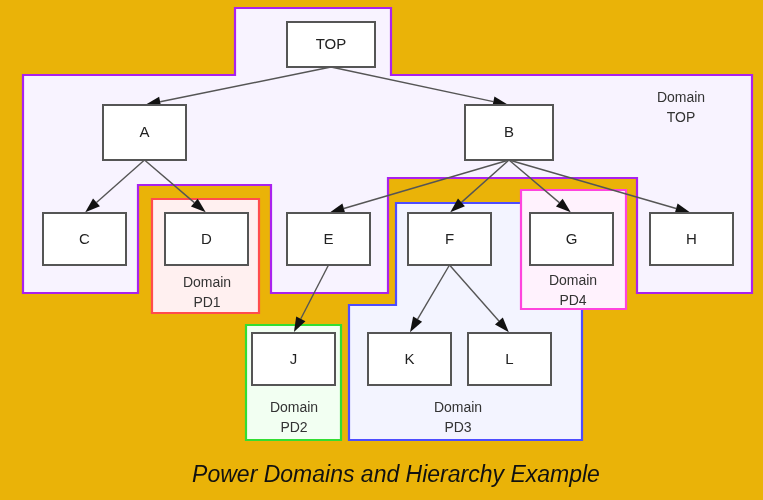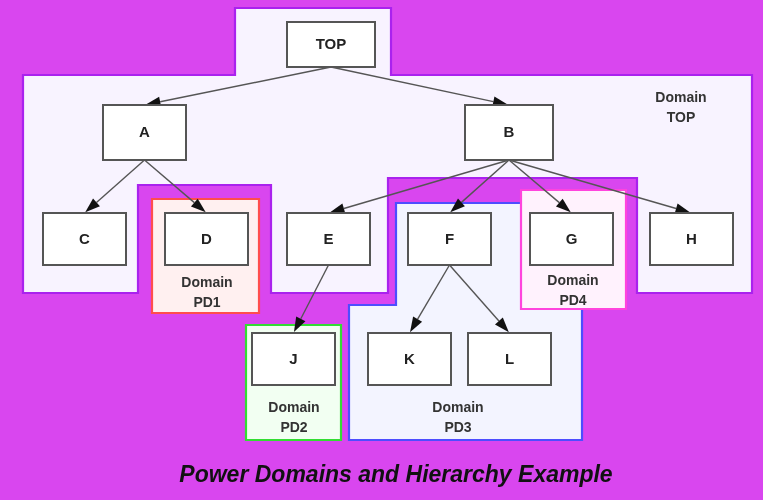--- a/index.html
+++ b/index.html
@@ -1,18 +1,18 @@
 <!DOCTYPE html>
 <html><head>
 <meta charset="utf-8">
 <style>
   html,body{margin:0;padding:0;background:#ffffff;}
   body{width:763px;height:500px;overflow:hidden;
        font-family:"Liberation Sans","DejaVu Sans",sans-serif;}
-  #stage{position:relative;width:763px;height:500px;background:#d946ef;font-weight:bold;}
+  #stage{position:relative;width:763px;height:500px;background:#eab308;}
   svg{display:block;}
   .node-rect{fill:#ffffff;stroke:#555555;stroke-width:2;}
   .node-label{font-family:"Liberation Sans","DejaVu Sans",sans-serif;
               font-size:15px;fill:#222222;text-anchor:middle;dominant-baseline:middle;}
   .domain-label{font-family:"Liberation Sans","DejaVu Sans",sans-serif;
                 font-size:14px;fill:#333333;text-anchor:middle;}
   .edge{stroke:#555555;stroke-width:1.4;fill:none;}
   .arrowhead{fill:#111111;stroke:none;}
   .caption{font-family:"Liberation Sans","DejaVu Sans",sans-serif;
            font-style:italic;font-size:23px;fill:#111111;text-anchor:middle;}

